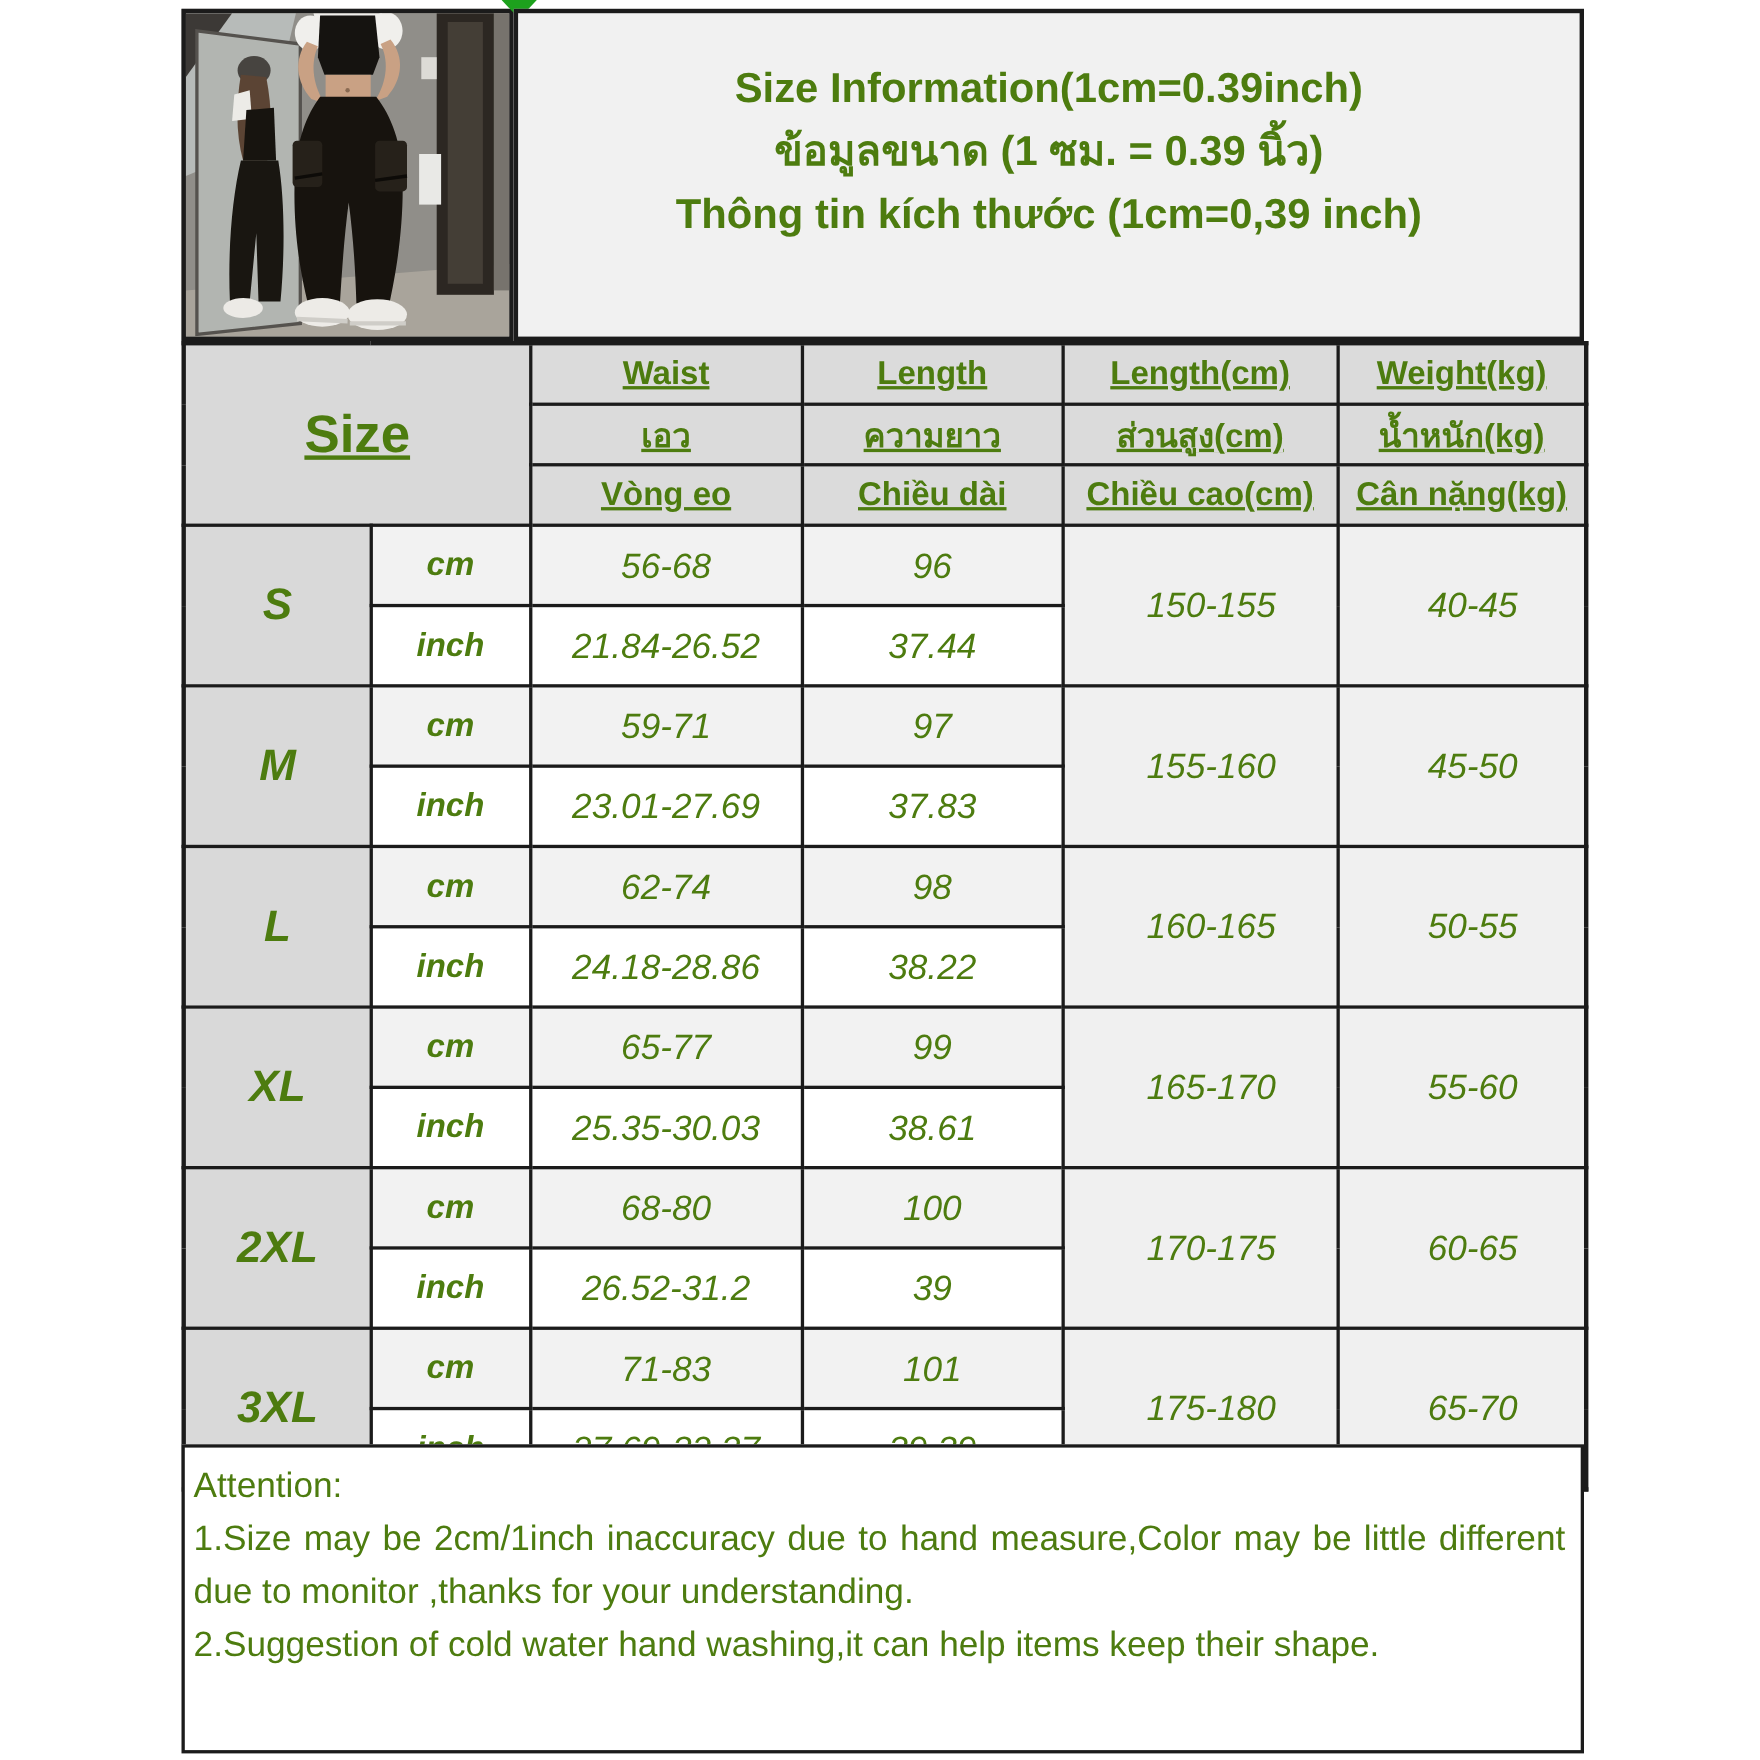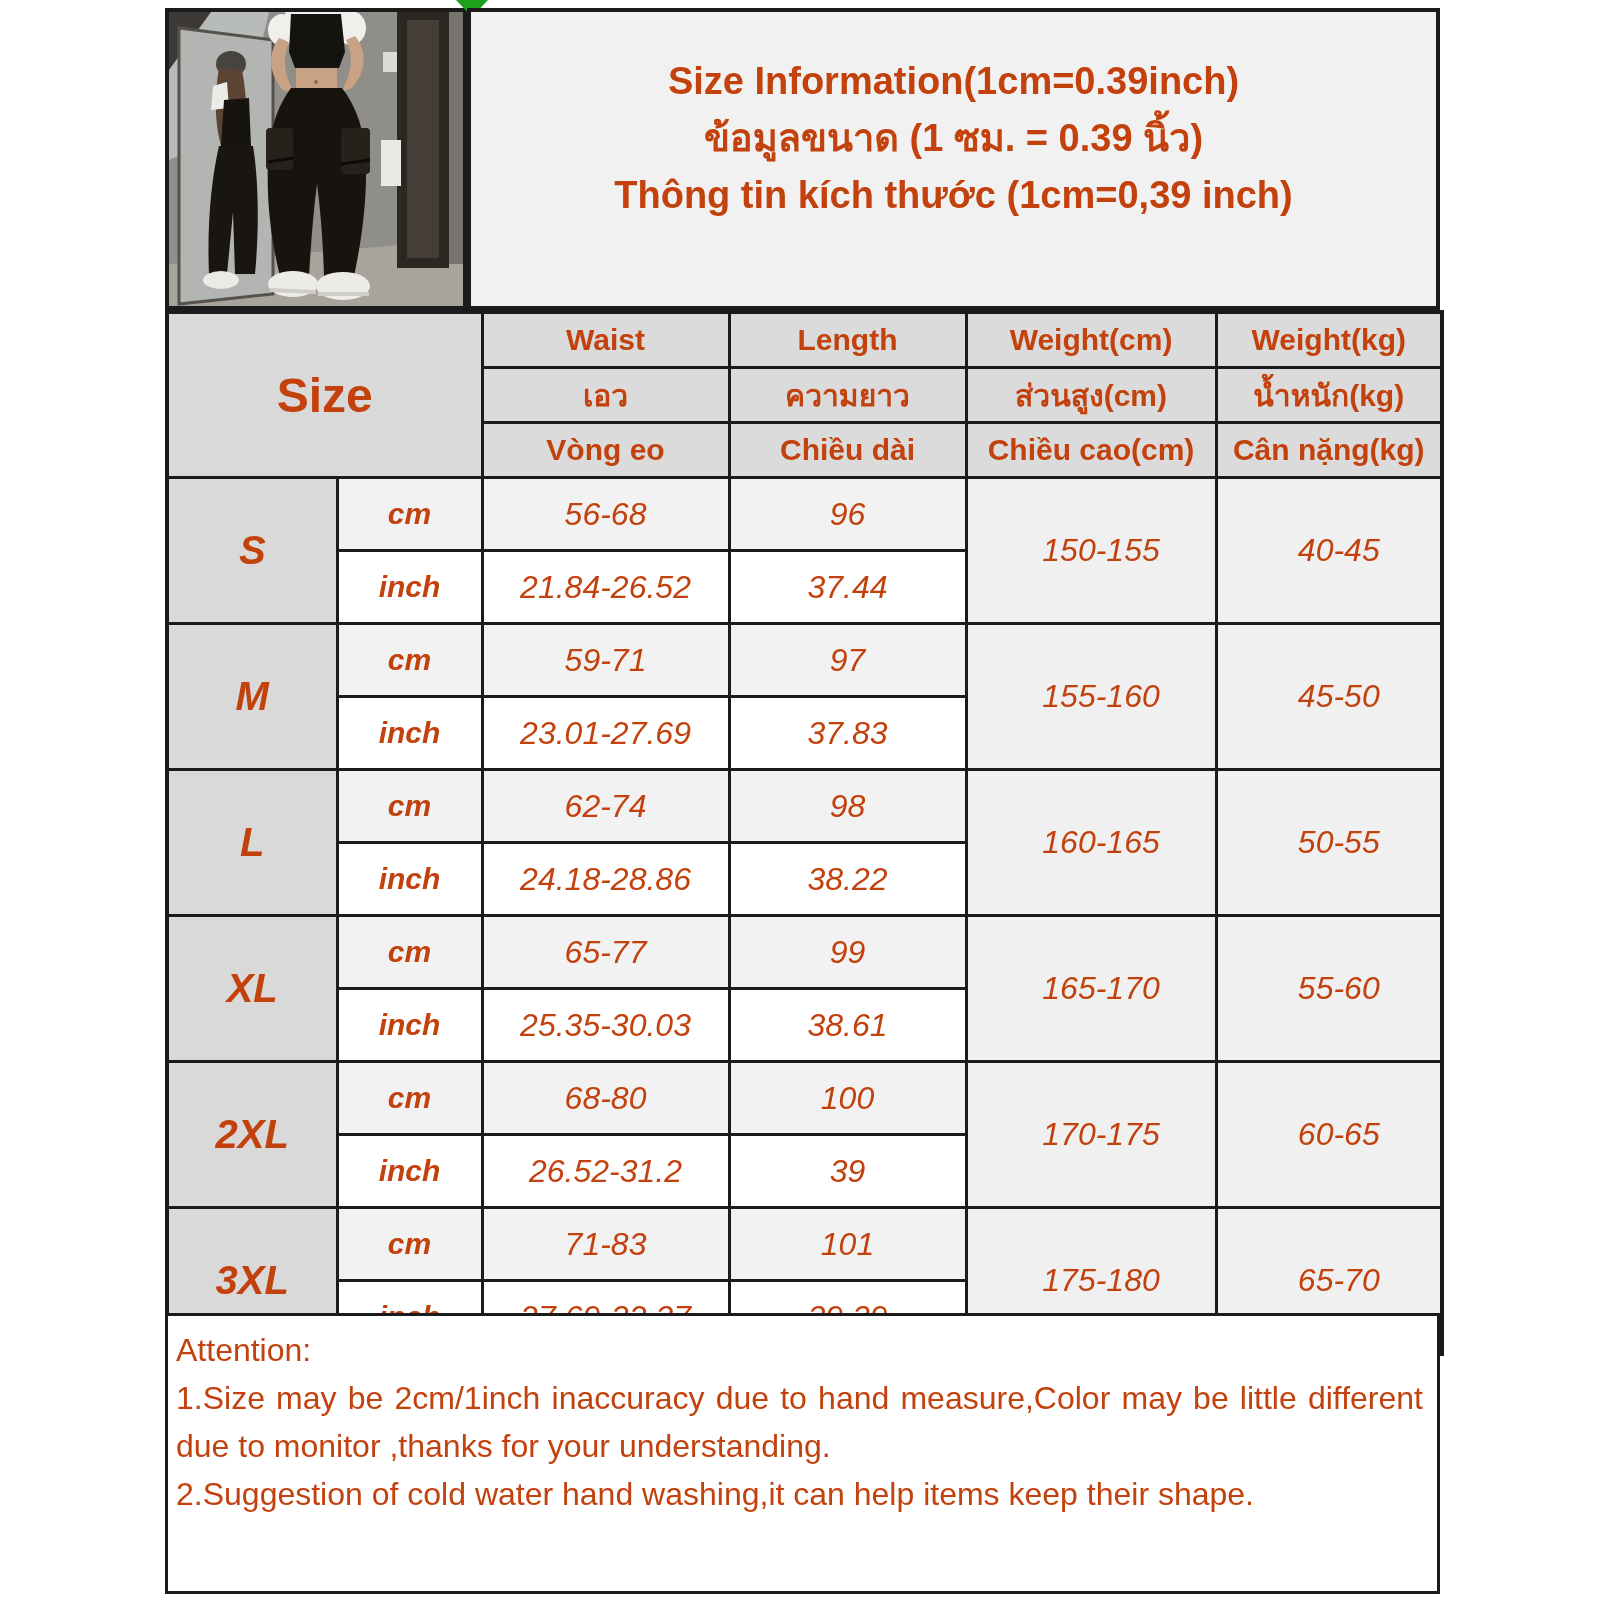--- a/index.html
+++ b/index.html
@@ -1,18 +1,18 @@
 <!DOCTYPE html>
 <html><head>
 <meta charset="utf-8">
 <style>
   html,body{margin:0;padding:0;background:#fff;}
   .canvas{
     position:relative;width:1600px;height:1600px;background:#ffffff;
-    font-family:"Liberation Sans","DejaVu Sans",sans-serif;color:#c2410c;
+    font-family:"Liberation Sans","DejaVu Sans",sans-serif;color:#4d7c0f;
     overflow:hidden;
   }
   
   .photo{
     position:absolute;left:165px;top:8px;width:302px;height:302px;
     border:4px solid #1b1b1b;box-sizing:border-box;background:#908e89;
   }
   .photo svg{display:block;width:100%;height:100%;}
   .ribbon{
     position:absolute;left:456px;top:0;width:0;height:0;
@@ -30,21 +30,21 @@
   
   table.size-table{
     position:absolute;left:165px;top:310px;width:1275px;
     border-collapse:collapse;table-layout:fixed;
     border:4px solid #1b1b1b;
   }
   .size-table th,.size-table td{
     border:3px solid #1b1b1b;text-align:center;vertical-align:middle;
     padding:0;overflow:hidden;
   }
-  .size-table thead th{background:#dbdbdb;font-size:30px;font-weight:bold;height:52px;}
+  .size-table thead th{background:#dbdbdb;font-size:30px;font-weight:bold;height:52px;text-decoration:underline;}
   .size-table th.size-big{background:#d9d9d9;font-size:48px;font-weight:bold;}
   .size-table tbody td{font-size:32px;font-weight:normal;height:70px;background:#ffffff;font-style:italic;}
   .size-table tbody td.lbl{background:#d9d9d9;font-size:40px;font-weight:bold;}
   .size-table tbody td.unit{font-weight:bold;font-size:30px;}
   .size-table tbody tr.cm-row td.unit,
   .size-table tbody tr.cm-row td.val{background:#f2f2f2;}
   .size-table tbody td.merged{background:#f0f0f0;padding-left:20px;}
   
   .attention{
     position:absolute;left:165px;top:1313px;width:1275px;height:281px;
@@ -116,21 +116,21 @@
         <col style="width:247px">
       <col style="width:237px">
         <col style="width:250px">
         <col style="width:226px">
     </colgroup>
     <thead>
       <tr>
         <th class="size-big" rowspan="3" colspan="2">Size</th>
         <th>Waist</th>
         <th>Length</th>
-        <th>Weight(cm)</th>
+        <th>Length(cm)</th>
         <th>Weight(kg)</th>
       </tr>
       <tr>
         <th>เอว</th>
         <th>ความยาว</th>
         <th>ส่วนสูง(cm)</th>
         <th>น้ำหนัก(kg)</th>
       </tr>
       <tr>
         <th>Vòng eo</th>

